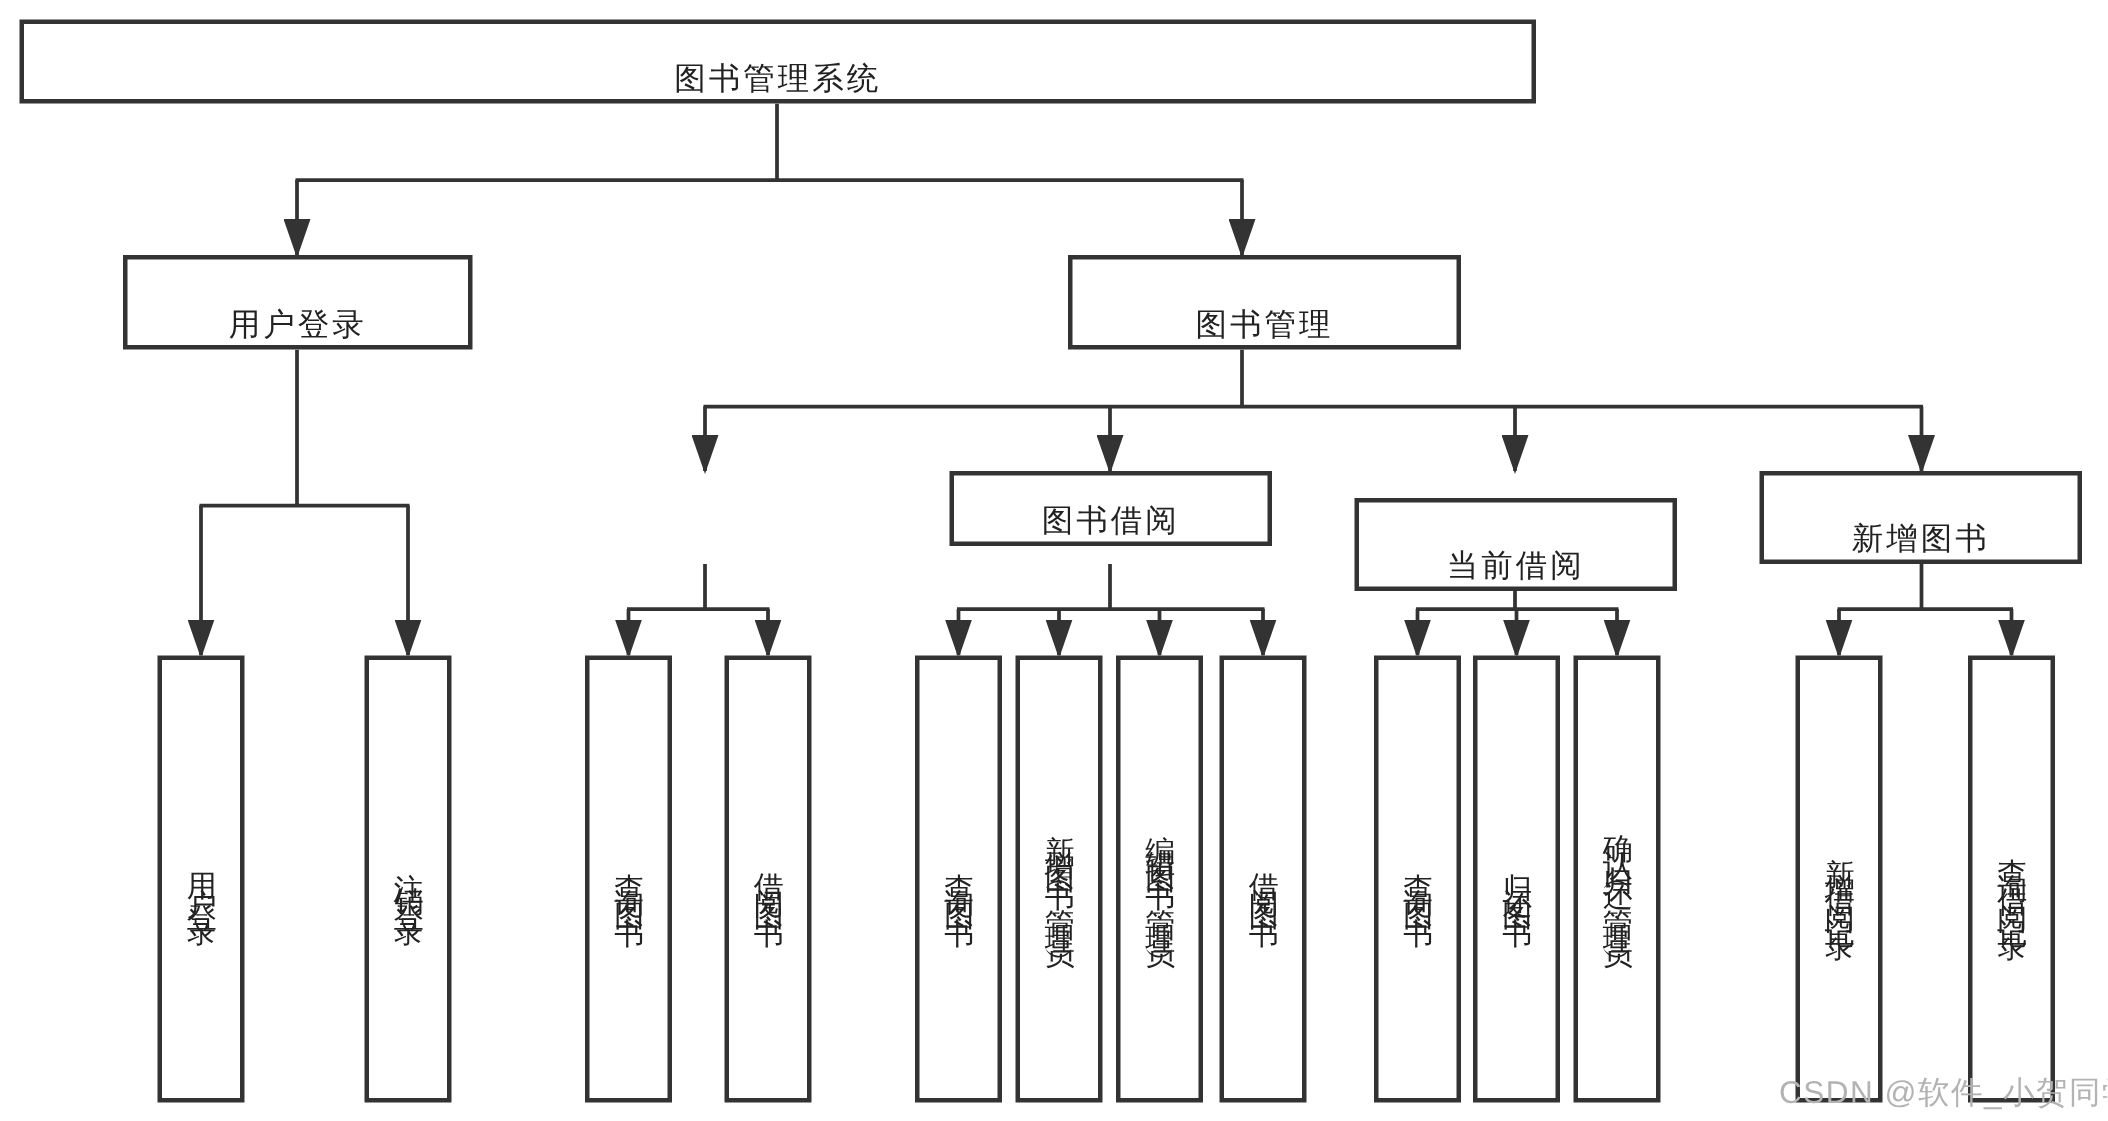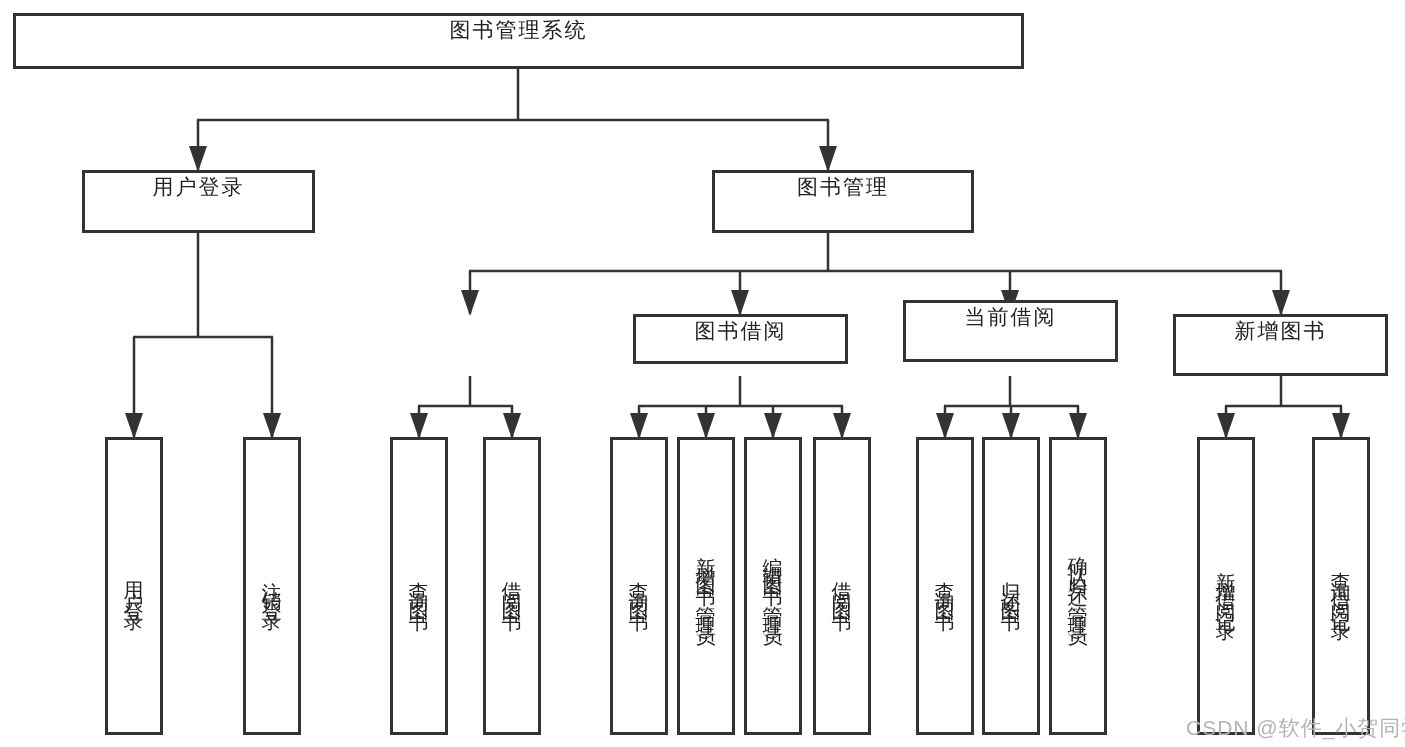--- a/index.html
+++ b/index.html
@@ -20,21 +20,21 @@
     left: 0; top: 0;
     width: 1405px;
     height: 747px;
     pointer-events: none;
   }
   .hbox {
     position: absolute;
     background: #ffffff;
     border: 3px solid #333333;
     display: flex;
-    align-items: flex-start;
+    align-items: flex-end;
     justify-content: center;
     box-sizing: border-box;
     z-index: 2;
   }
   .hbox span {
     font-size: 21px;
     color: #222222;
     letter-spacing: 2px;
     white-space: nowrap;
   }
@@ -130,21 +130,21 @@
   <div class="hbox" style="left:82px; top:170px; width:233px; height:63px;">
     <span>用户登录</span>
   </div>
   <div class="hbox" style="left:712px; top:170px; width:262px; height:63px;">
     <span>图书管理</span>
   </div>
 
   <div class="hbox" style="left:633px; top:314px; width:215px; height:50px;">
     <span>图书借阅</span>
   </div>
-  <div class="hbox" style="left:903px; top:300px; width:215px; height:62px;">
+  <div class="hbox" style="left:903px; top:332px; width:215px; height:62px;">
     <span>当前借阅</span>
   </div>
   <div class="hbox" style="left:1173px; top:314px; width:215px; height:62px;">
     <span>新增图书</span>
   </div>
 
   <div class="vbox" style="left:105px; top:437px; width:58px; height:298px;">
     <span>用户登录</span>
   </div>
   <div class="vbox" style="left:243px; top:437px; width:58px; height:298px;">

